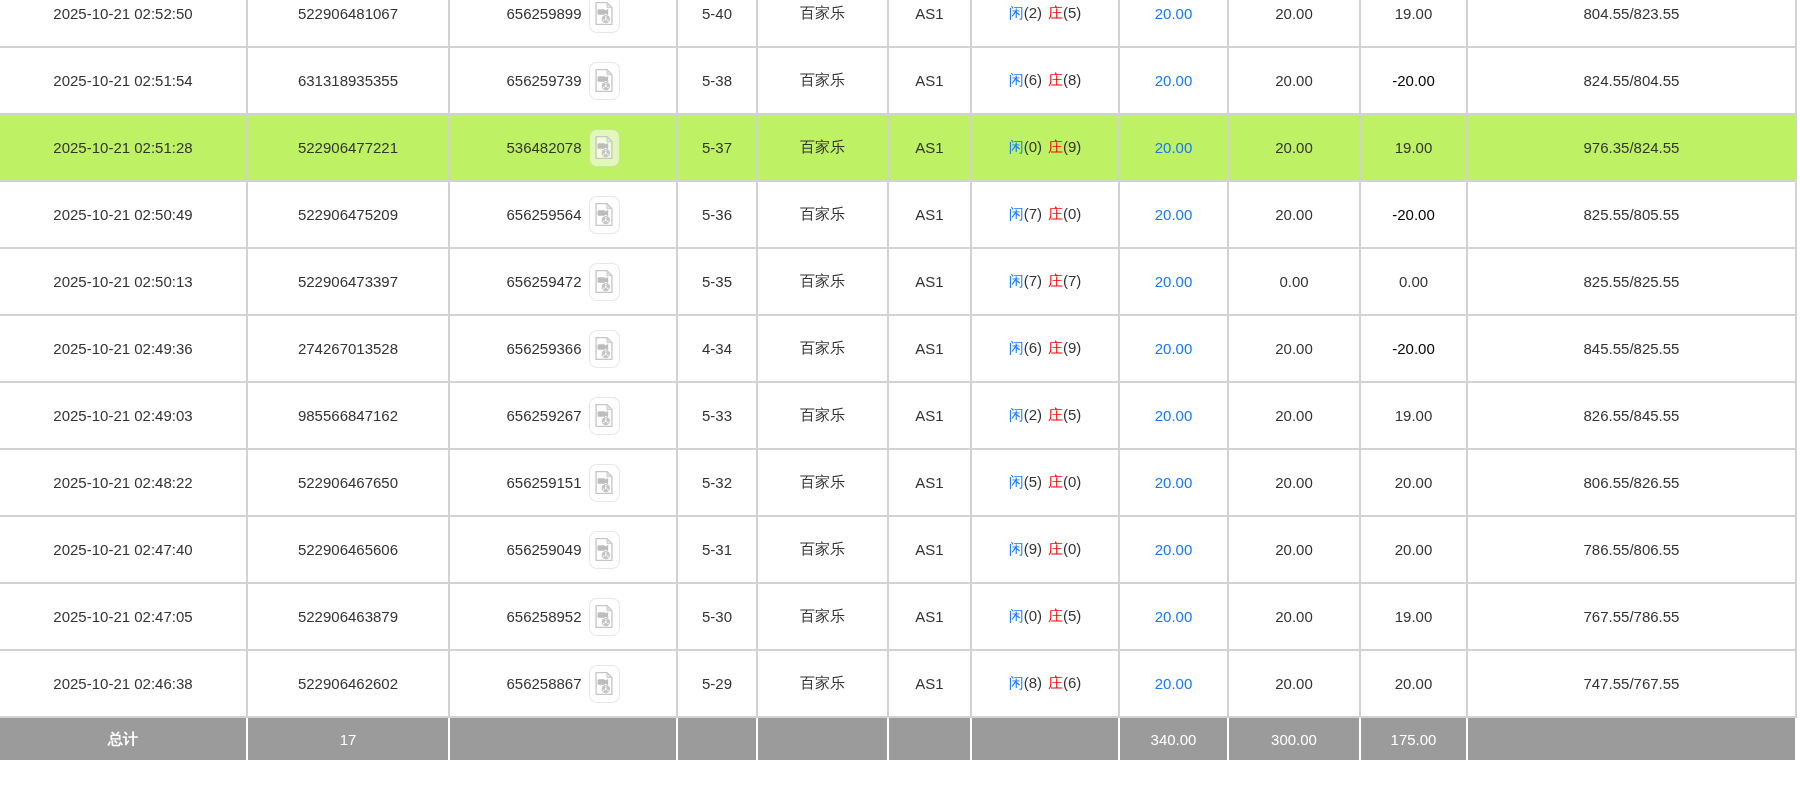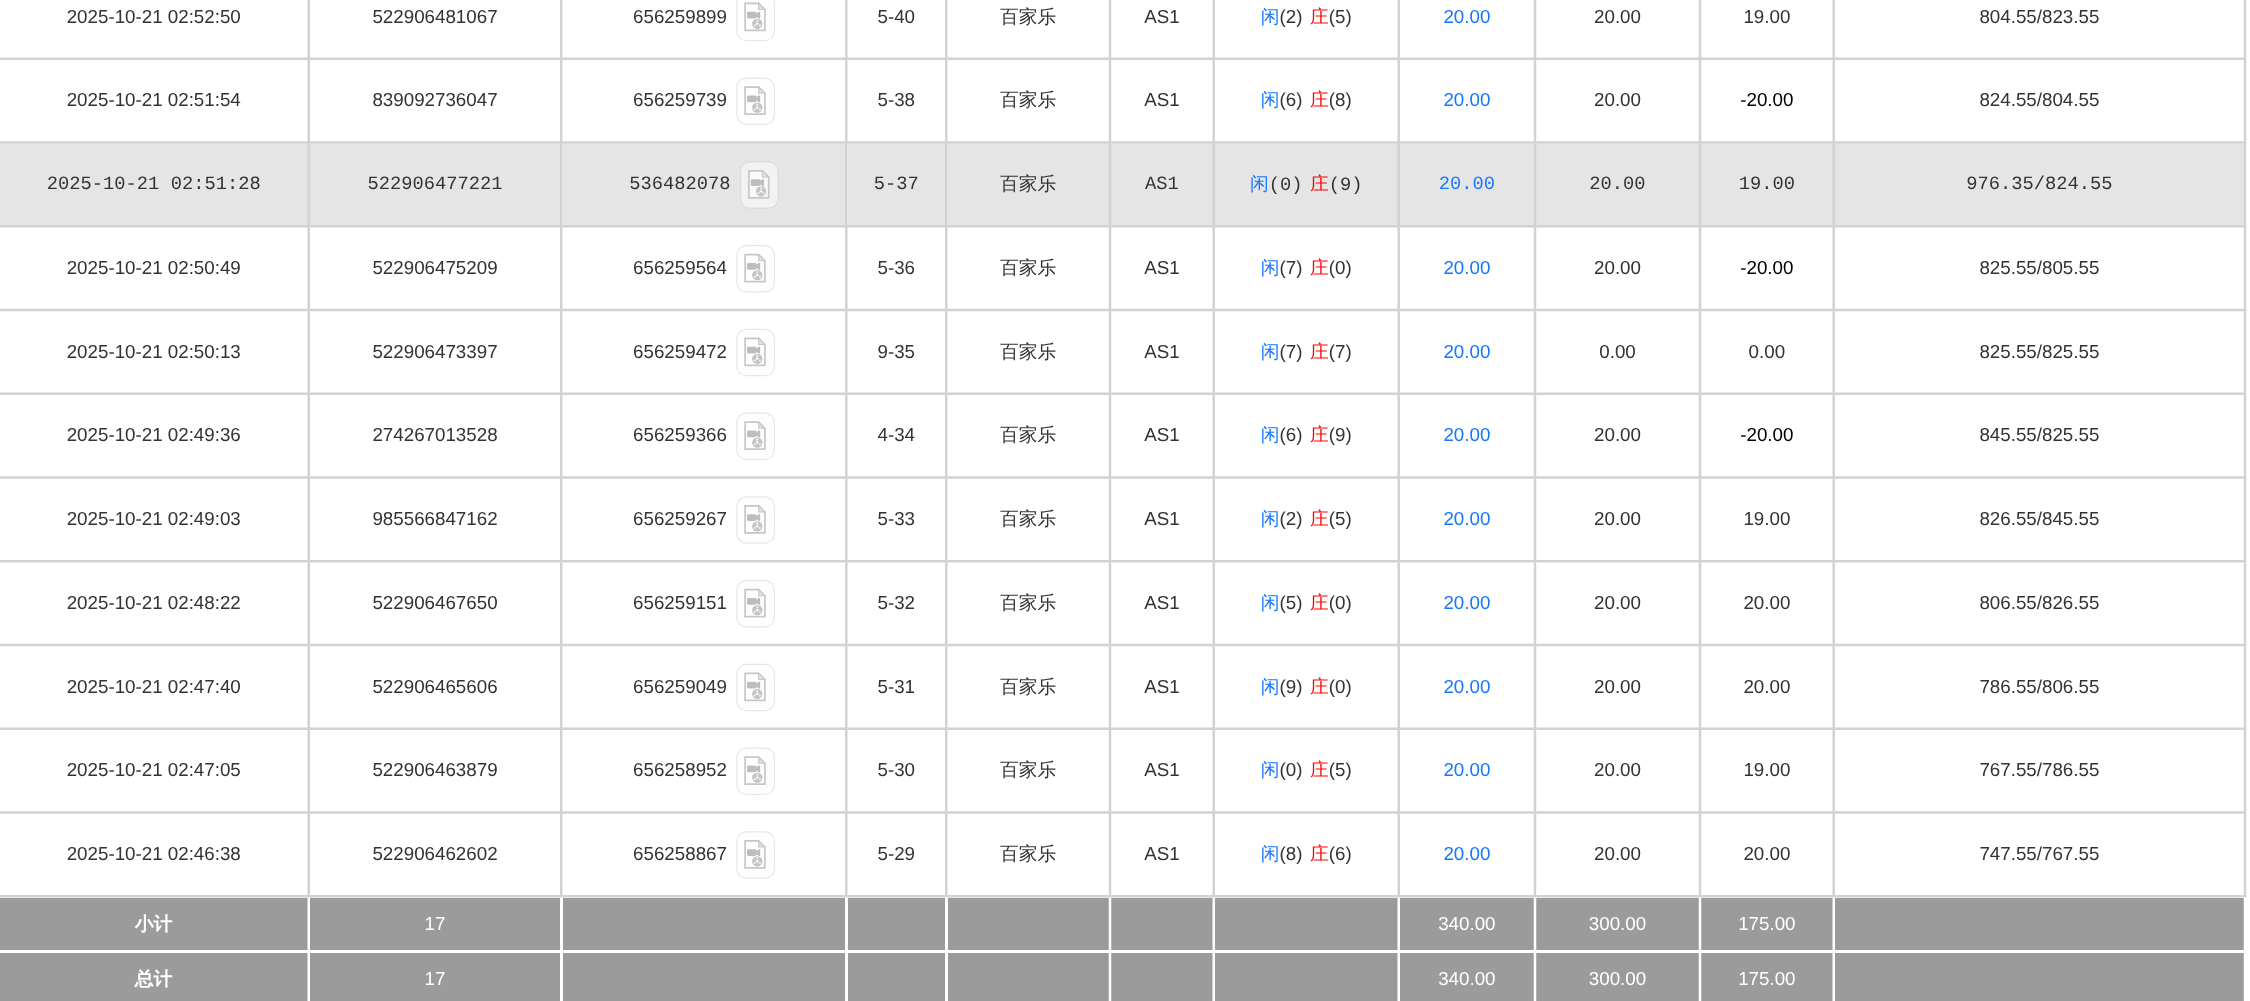--- a/index.html
+++ b/index.html
@@ -11,21 +11,21 @@
     position:absolute;left:0;top:-21px;
     border-collapse:collapse;table-layout:fixed;width:1796px;
     color:#333333;font-size:15px;
   }
   td{
     border:2px solid #d2d2d2;text-align:center;vertical-align:middle;
     padding:0;overflow:hidden;white-space:nowrap;
   }
   td:first-child{border-left:none;}
   tr.data-row td{height:65px;background:#ffffff;}
-  tr.data-row.highlight td{background:#e5e5e5;font-family:Liberation Mono, monospace;}
+  tr.data-row.highlight td{background:#bef264;}
   tr.footer td{background:#9b9b9b;border:2px solid #ffffff;color:#ffffff;height:42px;}
   tr.footer td:first-child{border-left:none;}
   .blue{color:#1777ff;}
   .red{color:#ff0000;}
   .neg{color:#000000;}
   a.bet-link{color:#1777ff;text-decoration:none;cursor:pointer;}
   .round-cell{display:flex;align-items:center;justify-content:center;gap:7px;}
   .video-btn{
     display:inline-flex;align-items:center;justify-content:center;
     width:31px;height:38px;border-radius:8px;
@@ -83,21 +83,21 @@
     <td>
       <span class="blue">闲</span><span>(2)</span><span class="result-gap"></span><span class="red">庄</span><span>(5)</span>
     </td>
     <td><a class="bet-link">20.00</a></td>
     <td><span>20.00</span></td>
     <td><span>19.00</span></td>
     <td><span>804.55/823.55</span></td>
   </tr>
         <tr class="data-row">
     <td><span>2025-10-21 02:51:54</span></td>
-    <td><span>839092736047</span></td>
+    <td><span>631318935355</span></td>
     <td>
       <div class="round-cell">
         <span>656259739</span>
         <button class="video-btn">
           <svg width="20" height="25" viewBox="0 0 24 29">
             <path d="M2.5 1.5 H15.5 L21.5 7.5 V27.5 H2.5 Z" fill="#ffffff" fill-opacity="0.5" stroke="#c6c6c6" stroke-width="1.6"></path>
             <path d="M15.5 1.5 V7.5 H21.5 Z" fill="#e2e2e2" stroke="#c6c6c6" stroke-width="1"></path>
             <rect x="4.3" y="9.5" width="9" height="6.6" rx="1.4" fill="#bdbdbd"></rect>
             <path d="M13.1 11 L17 9 V16.6 L13.1 14.6 Z" fill="#bdbdbd"></path>
             <circle cx="14.2" cy="21.2" r="5" fill="#c4c4c4"></circle>
@@ -198,21 +198,21 @@
             <path d="M13.1 11 L17 9 V16.6 L13.1 14.6 Z" fill="#bdbdbd"></path>
             <circle cx="14.2" cy="21.2" r="5" fill="#c4c4c4"></circle>
             <circle cx="14.2" cy="21.2" r="1.2" fill="#ffffff"></circle>
             <circle cx="14.2" cy="18.4" r="1.1" fill="#eeeeee"></circle>
             <circle cx="11.8" cy="22.8" r="1.1" fill="#eeeeee"></circle>
             <circle cx="16.7" cy="22.8" r="1.1" fill="#eeeeee"></circle>
           </svg>
         </button>
       </div>
     </td>
-    <td><span>9-35</span></td>
+    <td><span>5-35</span></td>
     <td><span>百家乐</span></td>
     <td><span>AS1</span></td>
     <td>
       <span class="blue">闲</span><span>(7)</span><span class="result-gap"></span><span class="red">庄</span><span>(7)</span>
     </td>
     <td><a class="bet-link">20.00</a></td>
     <td><span>0.00</span></td>
     <td><span>0.00</span></td>
     <td><span>825.55/825.55</span></td>
   </tr>
@@ -400,33 +400,20 @@
     <td><span>5-29</span></td>
     <td><span>百家乐</span></td>
     <td><span>AS1</span></td>
     <td>
       <span class="blue">闲</span><span>(8)</span><span class="result-gap"></span><span class="red">庄</span><span>(6)</span>
     </td>
     <td><a class="bet-link">20.00</a></td>
     <td><span>20.00</span></td>
     <td><span>20.00</span></td>
     <td><span>747.55/767.55</span></td>
-  </tr>
-        <tr class="footer">
-    <td><span class="footer-label">小计</span></td>
-    <td><span>17</span></td>
-    <td></td>
-    <td></td>
-    <td></td>
-    <td></td>
-    <td></td>
-    <td><span>340.00</span></td>
-    <td><span>300.00</span></td>
-    <td><span>175.00</span></td>
-    <td></td>
   </tr>
         <tr class="footer">
     <td><span class="footer-label">总计</span></td>
     <td><span>17</span></td>
     <td></td>
     <td></td>
     <td></td>
     <td></td>
     <td></td>
     <td><span>340.00</span></td>

